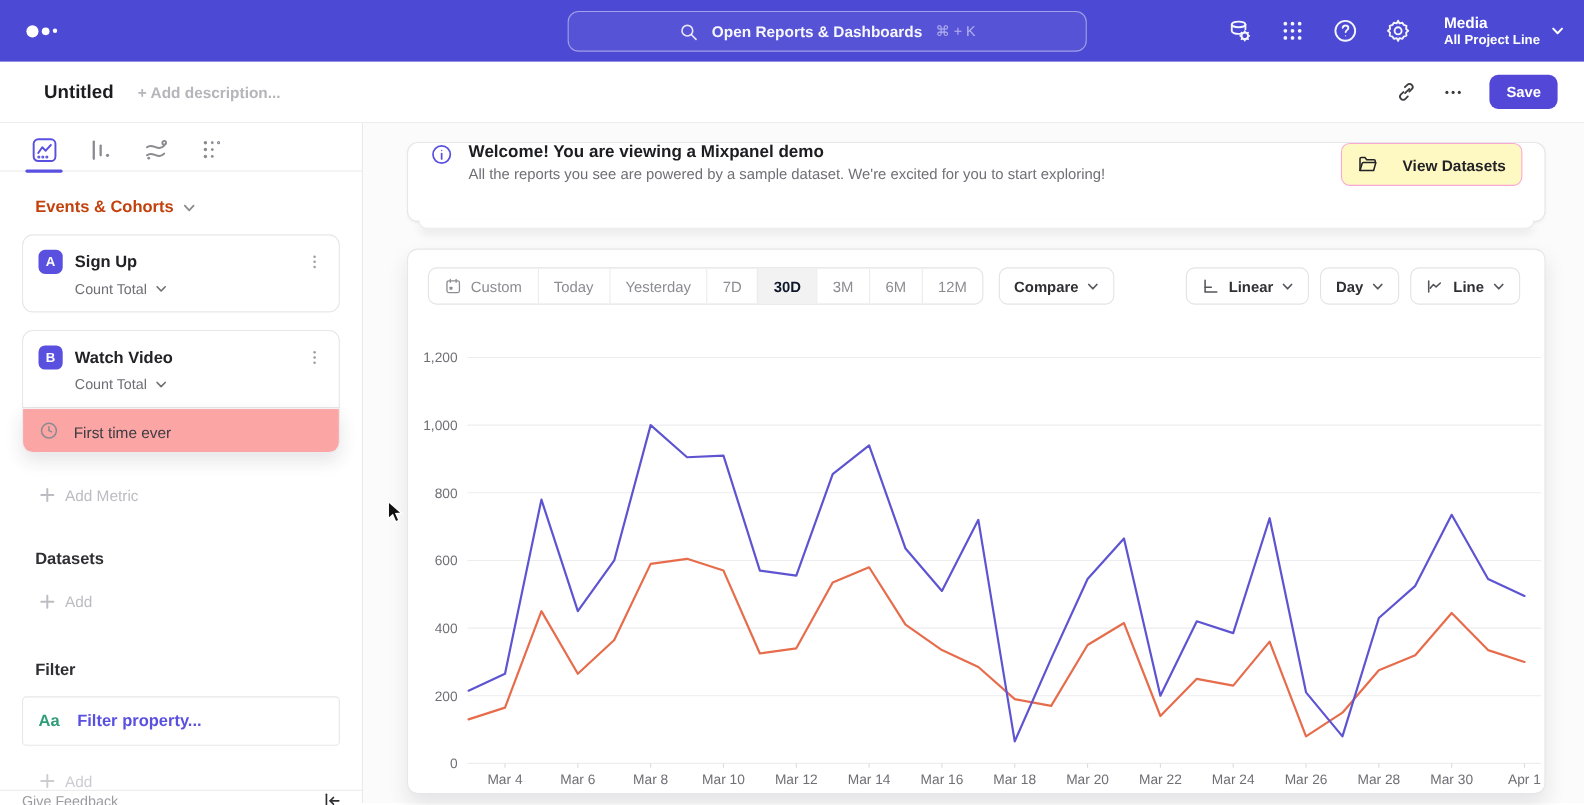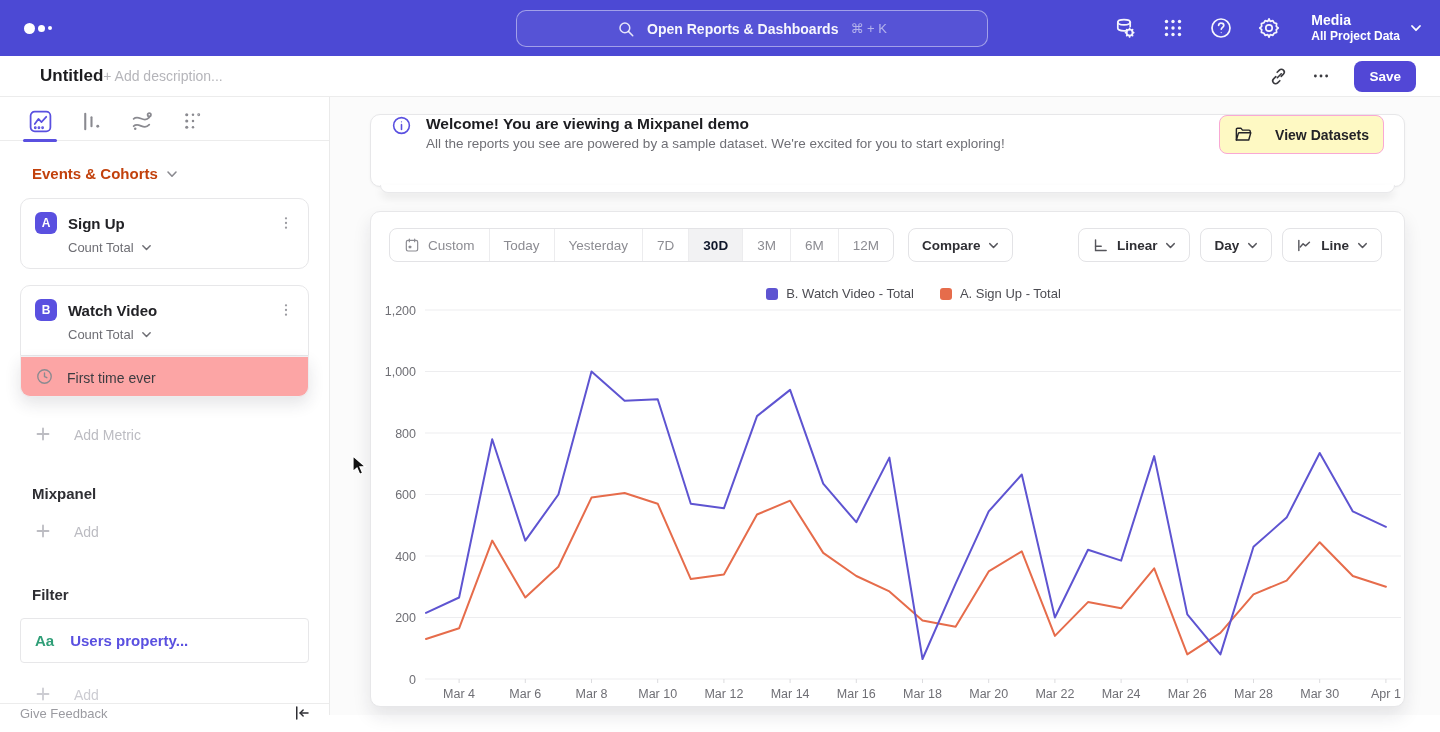--- a/index.html
+++ b/index.html
@@ -20,23 +20,23 @@
   .searchbar { position:absolute; left:516px; top:10px; width:472px; height:37px; border:1px solid rgba(255,255,255,.45); background:rgba(255,255,255,.06); border-radius:10px; display:flex; align-items:center; justify-content:center; gap:12px; cursor:pointer; }
   .searchbar .ph { font-size:14px; font-weight:600; color:rgba(255,255,255,.95); }
   .searchbar .kbd { font-size:13px; color:rgba(255,255,255,.55); }
   .nav-right { margin-left:auto; display:flex; align-items:center; gap:24px; }
   .nav-ico { width:24px; height:24px; color:#fff; opacity:.95; cursor:pointer; }
   .project { display:flex; align-items:center; gap:10px; margin-left:6px; cursor:pointer; }
   .project .pname { font-size:14px; font-weight:700; line-height:17px; }
   .project .psub { font-size:12px; font-weight:600; line-height:15px; }
 
   
-  .rheader { height:41px; border-bottom:1px solid #ececec; display:flex; align-items:center; padding:0 24px 0 40px; background:#fff; }
+  .rheader { height:56px; border-bottom:1px solid #ececec; display:flex; align-items:center; padding:0 24px 0 40px; background:#fff; }
   .rtitle { font-size:17px; font-weight:700; color:#1c1c1f; }
-  .rdesc { font-size:14px; color:#b5b5ba; }
+  .rdesc { margin-left:22px; font-size:14px; color:#b5b5ba;font-weight:bold; }
   .rh-right { margin-left:auto; display:flex; align-items:center; gap:24px; }
   .hicon { color:#3a3a3f; cursor:pointer; display:flex; }
   .save-btn { background:#5247d6; color:#fff; font-size:13.5px; font-weight:600; border:none; border-radius:8px; padding:8px 15px; cursor:pointer; }
 
   
   .content { display:flex; height:618px; }
   .sidebar { width:330px; min-width:330px; background:#fff; border-right:1px solid #eaeaea; display:flex; flex-direction:column; position:relative; }
   .main { flex:1; background:#fbfbfb; position:relative; }
 
   
@@ -48,21 +48,21 @@
   .sec-title svg { color:#8a8a90; }
   .mcard { margin:16px 20px 0; border:1px solid #e7e7e9; border-radius:10px; background:#fff; }
   .mcard.joined { border-radius:10px 10px 0 0; }
   .mrow1 { display:flex; align-items:center; padding:13px 12px 0 14px; gap:11px; }
   .badge { width:22px; height:22px; border-radius:6px; background:#5a50e0; color:#fff; font-size:12px; font-weight:700; display:flex; align-items:center; justify-content:center; }
   .mname { font-size:15px; font-weight:600; color:#222226; flex:1; }
   .kebab { color:#9b9ba1; cursor:pointer; display:flex; padding:2px; }
   .mrow2 { display:flex; align-items:center; gap:7px; padding:6px 14px 13px 47px; font-size:13px; color:#6e6e74; cursor:pointer; }
   .popup { margin:0 20px; background:#fca5a5; border:1px solid #ececee; border-top:1px solid #f1f1f3; border-radius:0 0 10px 10px; box-shadow:0 7px 16px rgba(40,40,60,.12); display:flex; align-items:flex-end; gap:13px; padding:10px 14px; cursor:pointer; }
   .popup .ptext { font-size:14px; font-weight:500; color:#3c3c41; }
-  .ghost { display:flex; align-items:flex-start; gap:24px; font-size:14px; font-weight:500; color:#bcbcc2; cursor:pointer; }
+  .ghost { display:flex; align-items:center; gap:9px; font-size:14px; font-weight:500; color:#bcbcc2; cursor:pointer; }
   .ghost.lighter { color:#ccccd2; }
   .side-h { font-size:15px; font-weight:700; color:#2e2e33; }
   .prop-card { margin:15px 20px 0; border:1px solid #e7e7e9; border-radius:4px; background:#fff; display:flex; align-items:center; gap:16px; padding:13px 14px; cursor:pointer; }
   .aa { color:#2f9e77; font-size:15px; font-weight:700; }
   .prop-ph { color:#5a50e0; font-size:15px; font-weight:600; }
   .side-foot { margin-top:auto; border-top:1px solid #ececec; height:40px; display:flex; align-items:center; padding:0 18px 0 20px; }
   .feedback { font-size:13px; color:#9b9ba1; cursor:pointer; }
   .collapse { margin-left:auto; color:#2e2e33; cursor:pointer; display:flex; }
 
   
@@ -144,21 +144,21 @@
     </span>
     <span class="nav-ico">
       <svg width="24" height="24" viewBox="0 0 24 24" fill="none" stroke="currentColor" stroke-width="1.7" stroke-linecap="round" stroke-linejoin="round">
           <circle cx="12" cy="12" r="3.2"></circle>
           <path d="M12 2.8l1.2 2.5 2.7-.6 1.2 2 2.5.9-.3 2.7 1.9 1.7-1.9 1.7.3 2.7-2.5.9-1.2 2-2.7-.6L12 21.2l-1.2-2.5-2.7.6-1.2-2-2.5-.9.3-2.7L2.8 12l1.9-1.7-.3-2.7 2.5-.9 1.2-2 2.7.6z"></path>
         </svg>
     </span>
     <div class="project">
       <span>
         <div class="pname">Media</div>
-        <div class="psub">All Project Data</div>
+        <div class="psub">All Project Line</div>
       </span>
       <svg width="12" height="12" viewBox="0 0 12 12" fill="none" stroke="#fff" stroke-width="1.8" stroke-linecap="round" stroke-linejoin="round">
           <polyline points="2,4 6,8.2 10,4"></polyline>
         </svg>
     </div>
   </div>
 </div>
 
 <div class="rheader">
   <span class="rtitle">Untitled</span>
@@ -277,32 +277,32 @@
       <span class="ptext">First time ever</span>
     </div>
 
     <div class="ghost" style="margin:30px 0 0 36px;">
       <svg width="14" height="14" viewBox="0 0 14 14" fill="none" stroke="currentColor" stroke-width="1.8" stroke-linecap="round">
           <path d="M7 1.5v11M1.5 7h11"></path>
         </svg>
       <span>Add Metric</span>
     </div>
 
-    <div class="side-h" style="margin:42px 0 0 32px;">Mixpanel</div>
+    <div class="side-h" style="margin:42px 0 0 32px;">Datasets</div>
     <div class="ghost" style="margin:22px 0 0 36px;">
       <svg width="14" height="14" viewBox="0 0 14 14" fill="none" stroke="currentColor" stroke-width="1.8" stroke-linecap="round">
           <path d="M7 1.5v11M1.5 7h11"></path>
         </svg>
       <span>Add</span>
     </div>
 
     <div class="side-h" style="margin:46px 0 0 32px;">Filter</div>
     <div class="prop-card">
       <span class="aa">Aa</span>
-      <span class="prop-ph">Users property...</span>
+      <span class="prop-ph">Filter property...</span>
     </div>
     <div class="ghost lighter" style="margin:24px 0 0 36px;">
       <svg width="14" height="14" viewBox="0 0 14 14" fill="none" stroke="currentColor" stroke-width="1.8" stroke-linecap="round">
           <path d="M7 1.5v11M1.5 7h11"></path>
         </svg>
       <span>Add</span>
     </div>
 
     <div class="side-foot">
       <span class="feedback">Give Feedback</span>
@@ -401,30 +401,20 @@
                 <polyline points="6,14 10,9.5 13.5,12.5 19,7.5"></polyline>
               </svg>
             <span>Line</span>
             <svg width="11" height="11" viewBox="0 0 12 12" fill="none" stroke="#55555b" stroke-width="1.7" stroke-linecap="round" stroke-linejoin="round">
                 <polyline points="2,4 6,8.2 10,4"></polyline>
               </svg>
           </div>
         </div>
       </div>
 
-      <div class="legend" id="legend">
-          <div class="lg-item">
-            <span class="lg-sw" style="background:#5e54d1"></span>
-            <span>B. Watch Video - Total</span>
-          </div>
-          <div class="lg-item">
-            <span class="lg-sw" style="background:#e66c4b"></span>
-            <span>A. Sign Up - Total</span>
-          </div>
-        </div>
       <svg id="plot" width="1035" height="402" viewBox="0 0 1035 402">
           <line x1="54" y1="377" x2="1030" y2="377" stroke="#ededef" stroke-width="1"></line>
           <text x="45" y="381.5" text-anchor="end" font-size="12.5" fill="#6f6f75">0</text>
           <line x1="54" y1="315.5" x2="1030" y2="315.5" stroke="#ededef" stroke-width="1"></line>
           <text x="45" y="320" text-anchor="end" font-size="12.5" fill="#6f6f75">200</text>
           <line x1="54" y1="254" x2="1030" y2="254" stroke="#ededef" stroke-width="1"></line>
           <text x="45" y="258.5" text-anchor="end" font-size="12.5" fill="#6f6f75">400</text>
           <line x1="54" y1="192.5" x2="1030" y2="192.5" stroke="#ededef" stroke-width="1"></line>
           <text x="45" y="197" text-anchor="end" font-size="12.5" fill="#6f6f75">600</text>
           <line x1="54" y1="131" x2="1030" y2="131" stroke="#ededef" stroke-width="1"></line>

